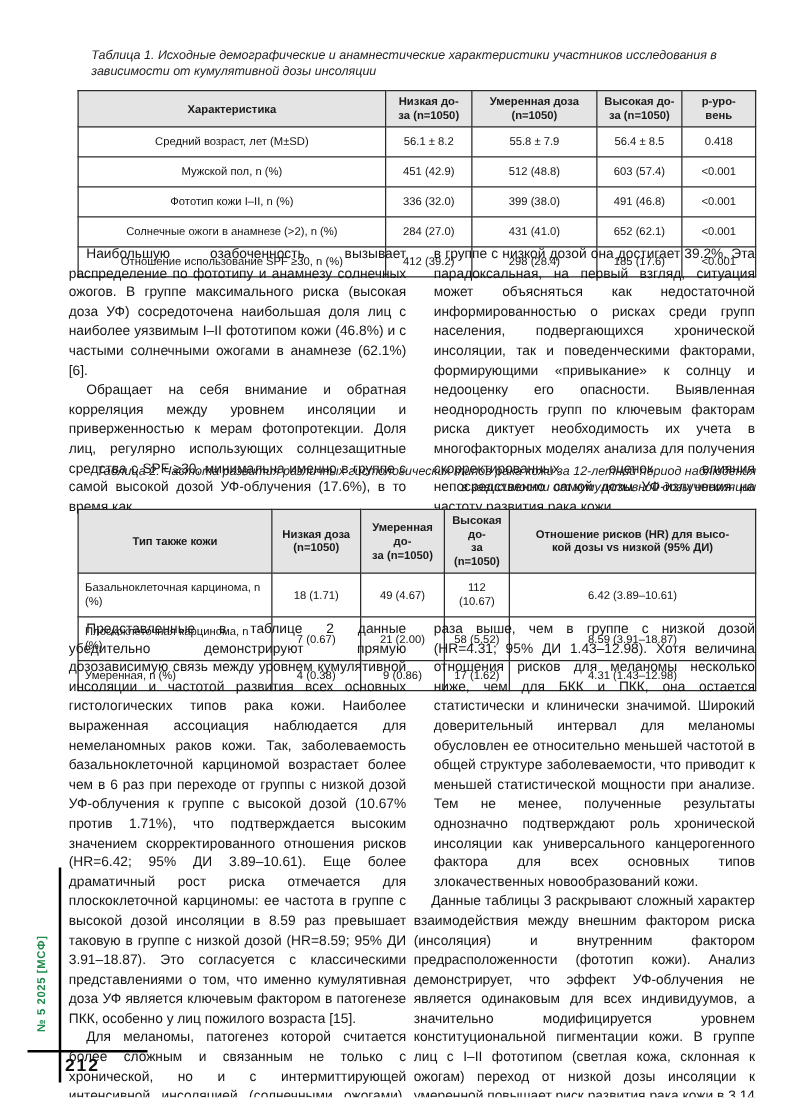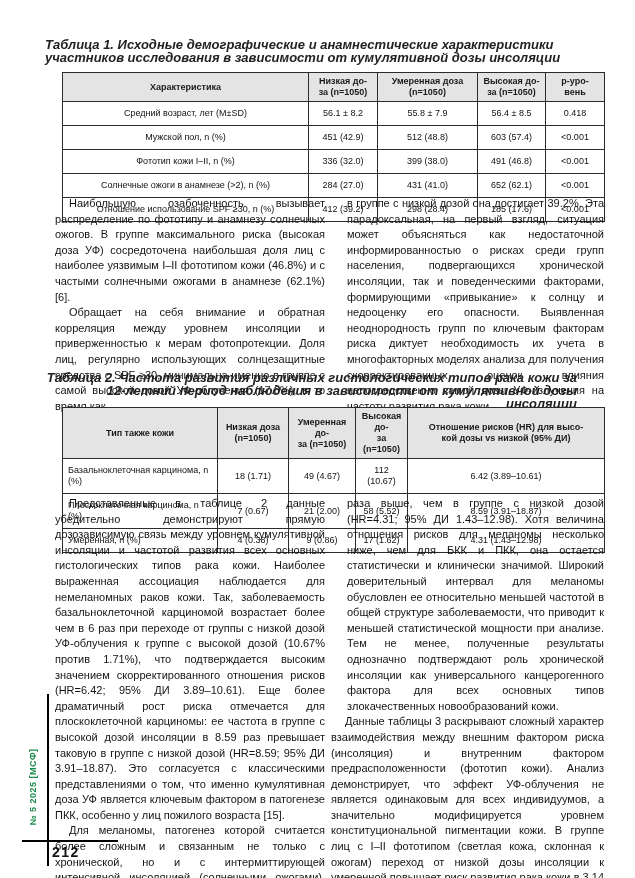--- a/index.html
+++ b/index.html
@@ -3,22 +3,22 @@
 <meta charset="utf-8">
 <style>
   html, body { margin:0; padding:0; background:#ffffff; }
   .page {
     position:relative; width:635px; height:878px; background:#ffffff;
     font-family:"Liberation Sans", sans-serif; color:#1a1a1a; overflow:hidden;
   }
 
   
   .table-caption {
-    position:absolute; left:45px; width:532px;
-    font-style:italic; font-size:13px; line-height:13px; color:#222;font-weight:bold;
+    position:absolute; left:73px; width:532px;
+    font-style:italic; font-size:10px; line-height:13px; color:#222;
   }
   .caption-1 { top:38px; }
   .caption-2 { top:371px;text-align:right; }
 
   
   table.datatable {
     position:absolute; left:62px; width:542px;
     border-collapse:collapse; table-layout:fixed;
   }
   .t1 { top:72px; }

